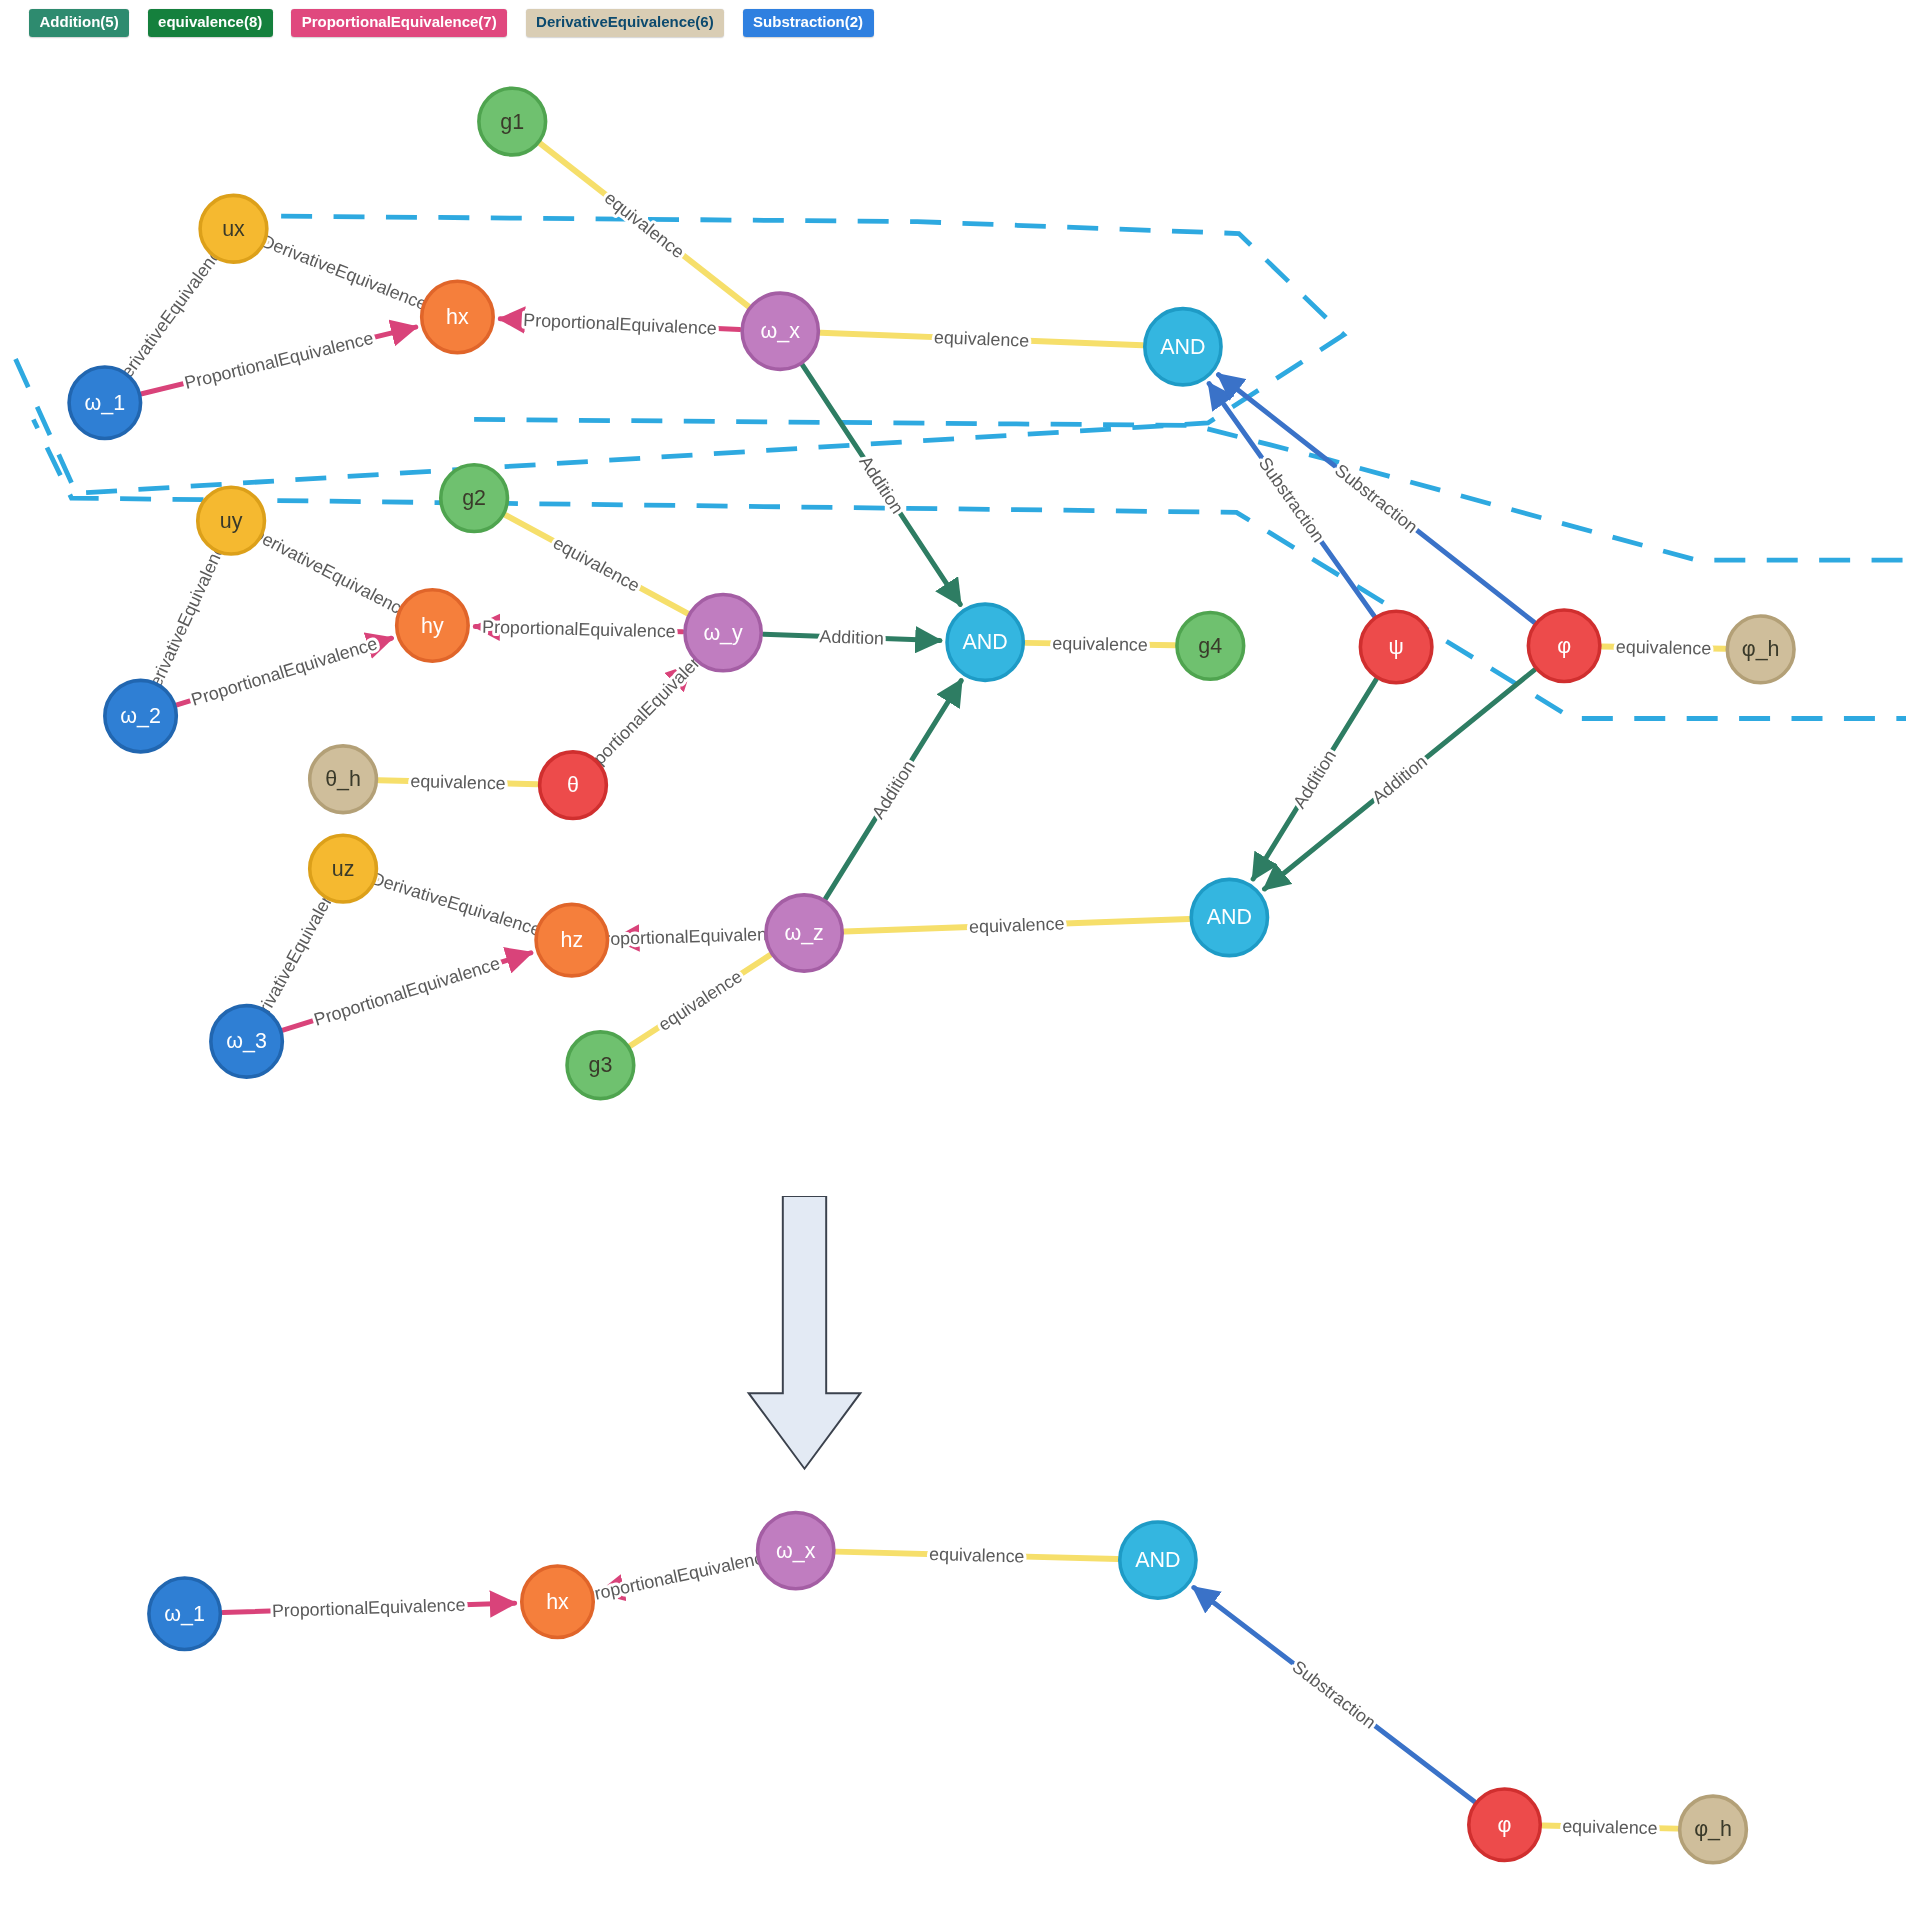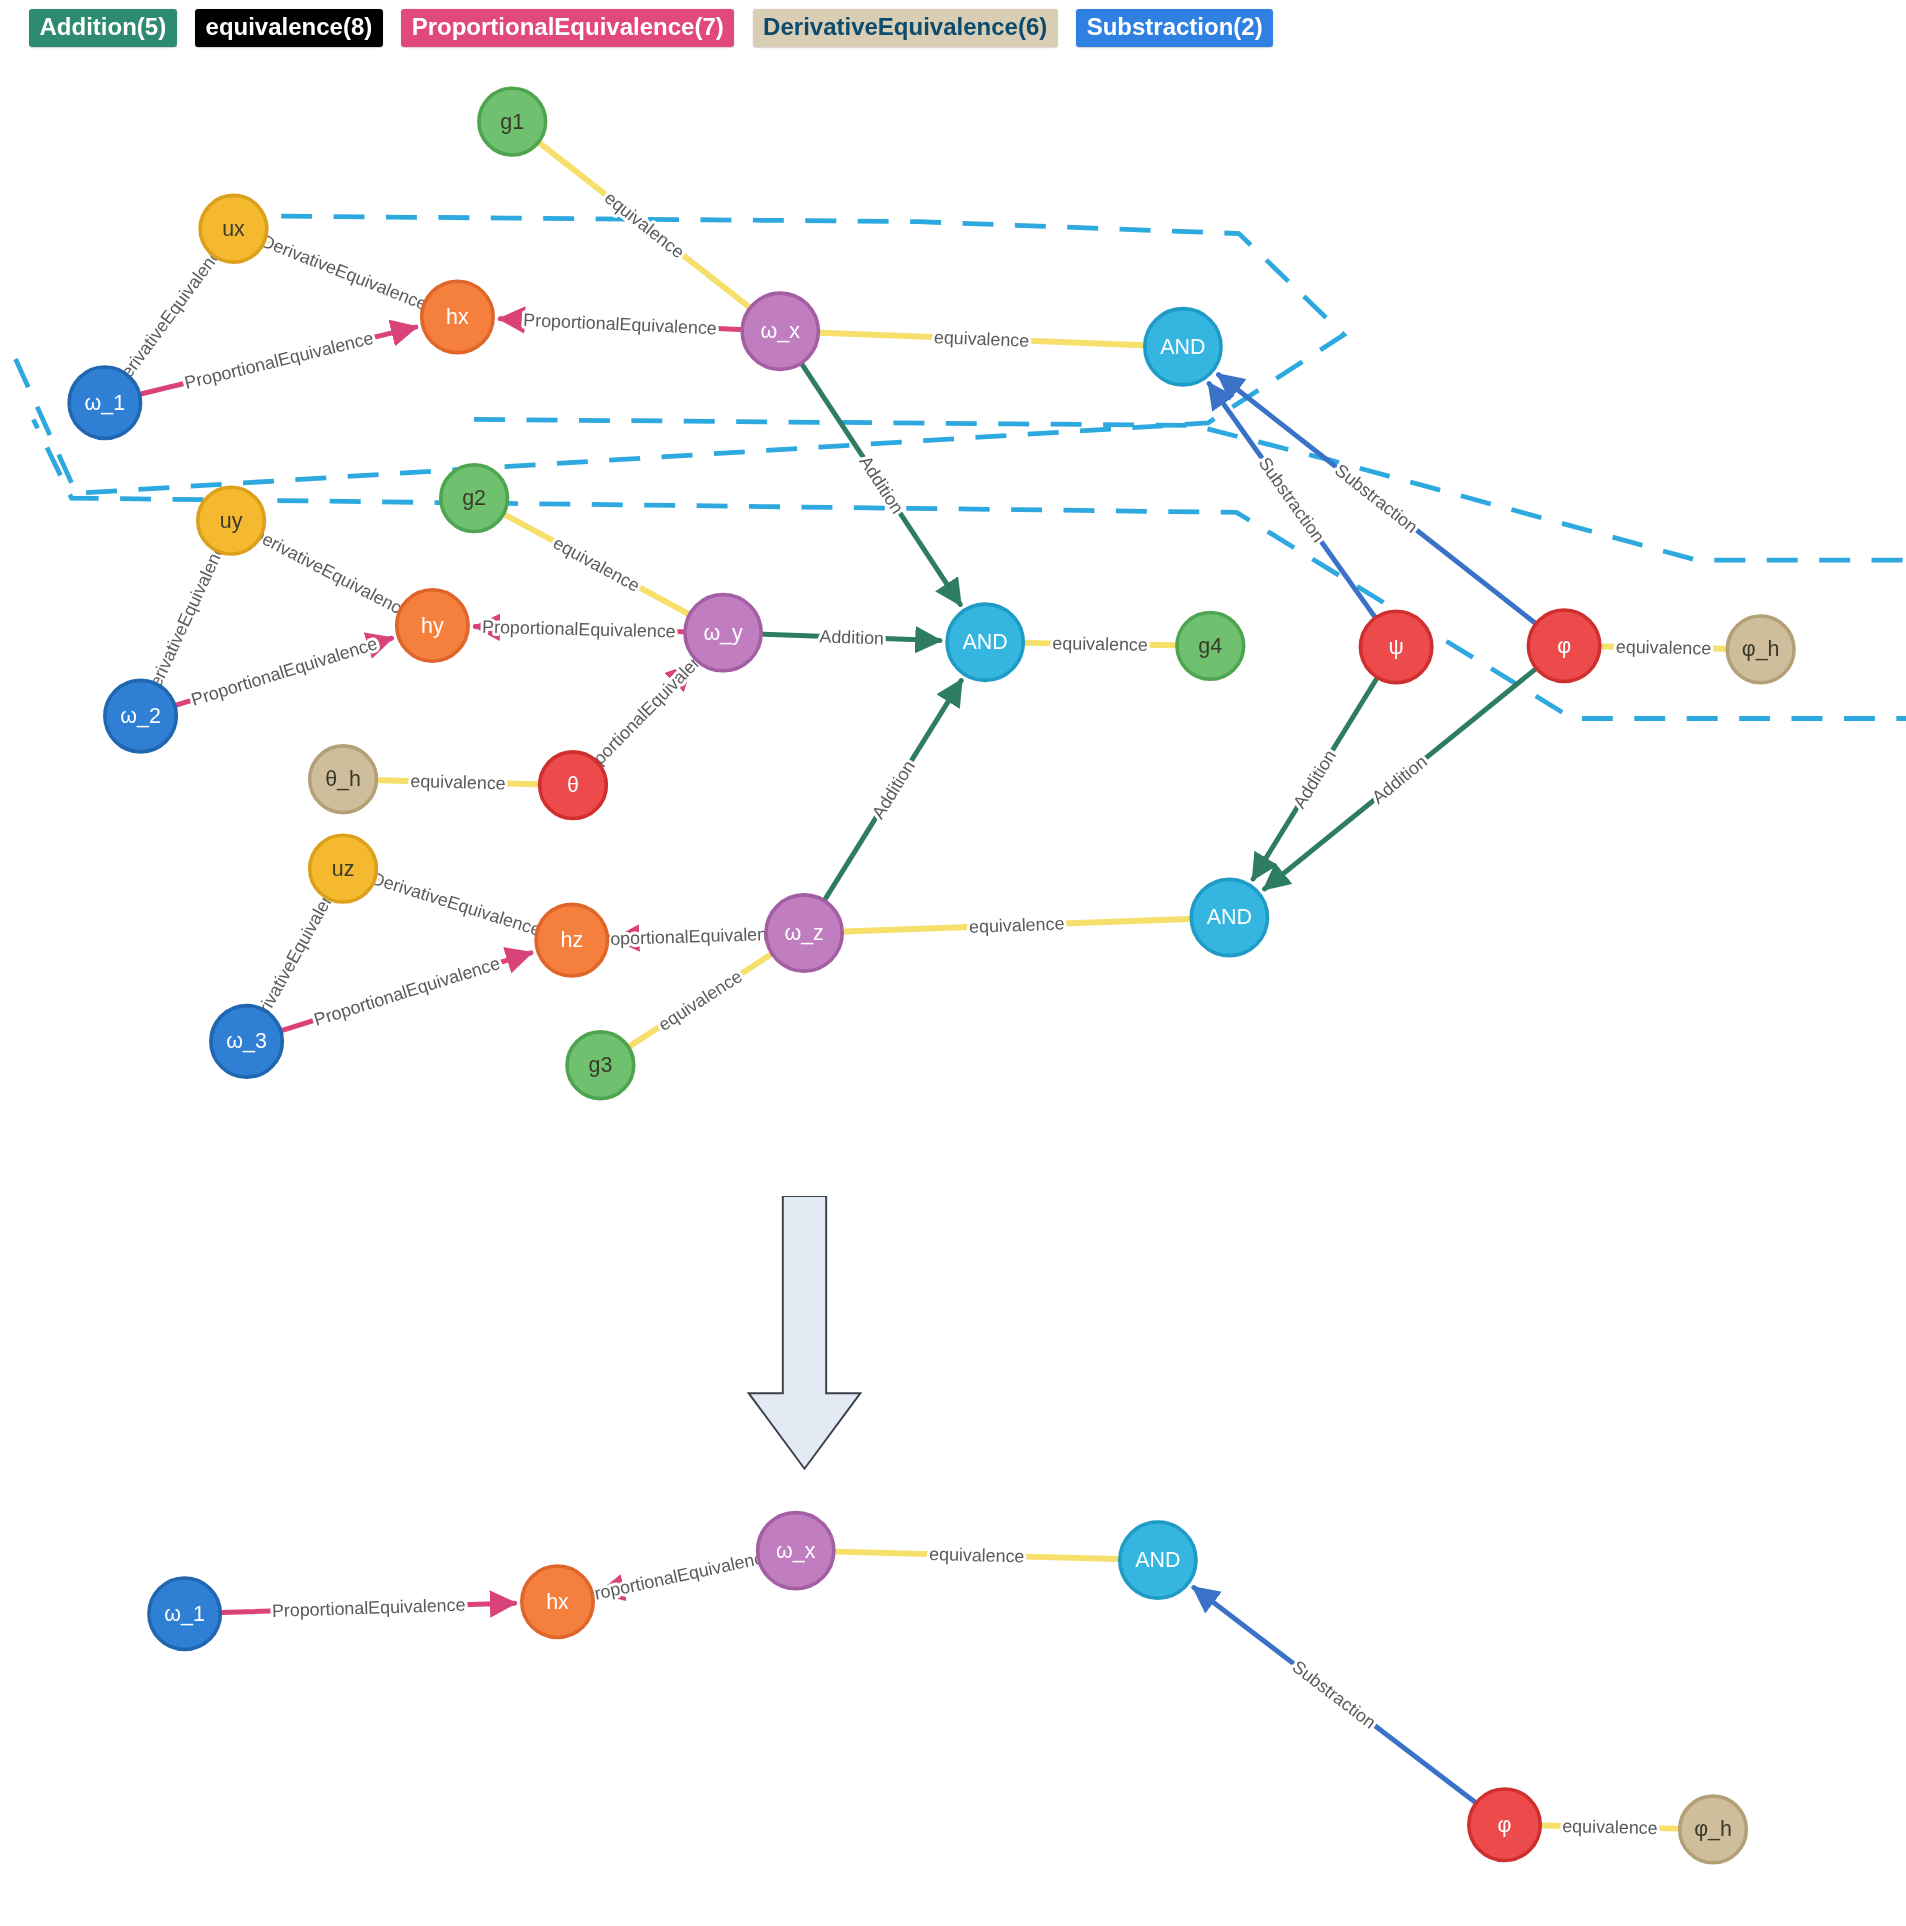--- a/index.html
+++ b/index.html
@@ -5,21 +5,21 @@
   html,body{margin:0;padding:0;background:#ffffff;}
   body{font-family:"Liberation Sans", sans-serif;}
   #page{position:relative;width:1906px;height:1926px;background:#ffffff;overflow:hidden;}
 
   
   #legend{position:absolute;left:29px;top:9.2px;display:flex;gap:18.4px;align-items:flex-start;}
   .legend-chip{
     display:inline-block;
     padding:4.6px 10.5px 6.6px 10.5px;
     border-radius:3.3px;
-    font-size:24px;
+    font-size:15px;
     line-height:1.12;
     font-weight:600;
     white-space:nowrap;
     box-shadow:0 0.7px 1.3px rgba(0,0,0,.18);
   }
 
   
   .graph-svg{position:absolute;left:0;top:0;}
   .node-circle{stroke-width:3;}
   .node-label{
@@ -47,21 +47,21 @@
   
   #big-arrow{position:absolute;left:742px;top:1196px;}
 </style>
 </head>
 <body>
 
 <div id="page">
 
   <div id="legend">
       <div class="legend-chip" style="background: rgb(46, 139, 111); color: rgb(255, 255, 255);">Addition(5)</div>
-      <div class="legend-chip" style="background: #000000; color: rgb(255, 255, 255); text-align: right;">equivalence(8)</div>
+      <div class="legend-chip" style="background: #15803d; color: rgb(255, 255, 255); text-align: right;">equivalence(8)</div>
       <div class="legend-chip" style="background: rgb(224, 72, 126); color: rgb(255, 255, 255);">ProportionalEquivalence(7)</div>
       <div class="legend-chip" style="background: rgb(217, 205, 180); color: #0c4a6e;">DerivativeEquivalence(6)</div>
       <div class="legend-chip" style="background: rgb(47, 128, 224); color: rgb(255, 255, 255);">Substraction(2)</div>
     </div>
 
   <svg class="graph-svg" id="svg-top" width="1906" height="1182" viewBox="0 0 1600 992" preserveAspectRatio="none">
       <defs>
         <marker id="top-arw-addition" viewBox="0 0 10 10" refX="9" refY="5" markerWidth="5.5" markerHeight="5.5" orient="auto-start-reverse">
           <path d="M 0 0 L 10 5 L 0 10 z" fill="#2e7d63"></path>
         </marker>

